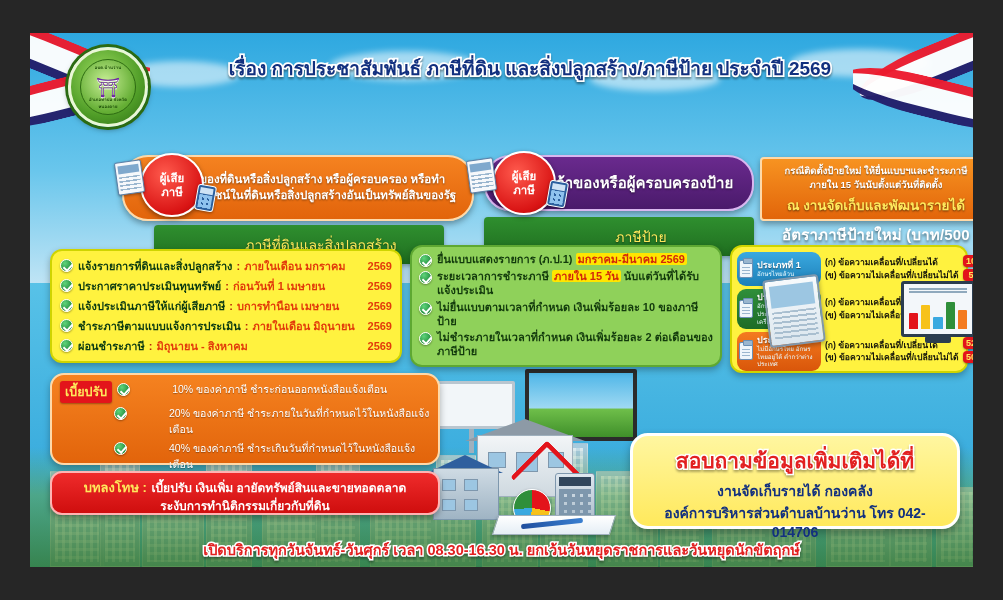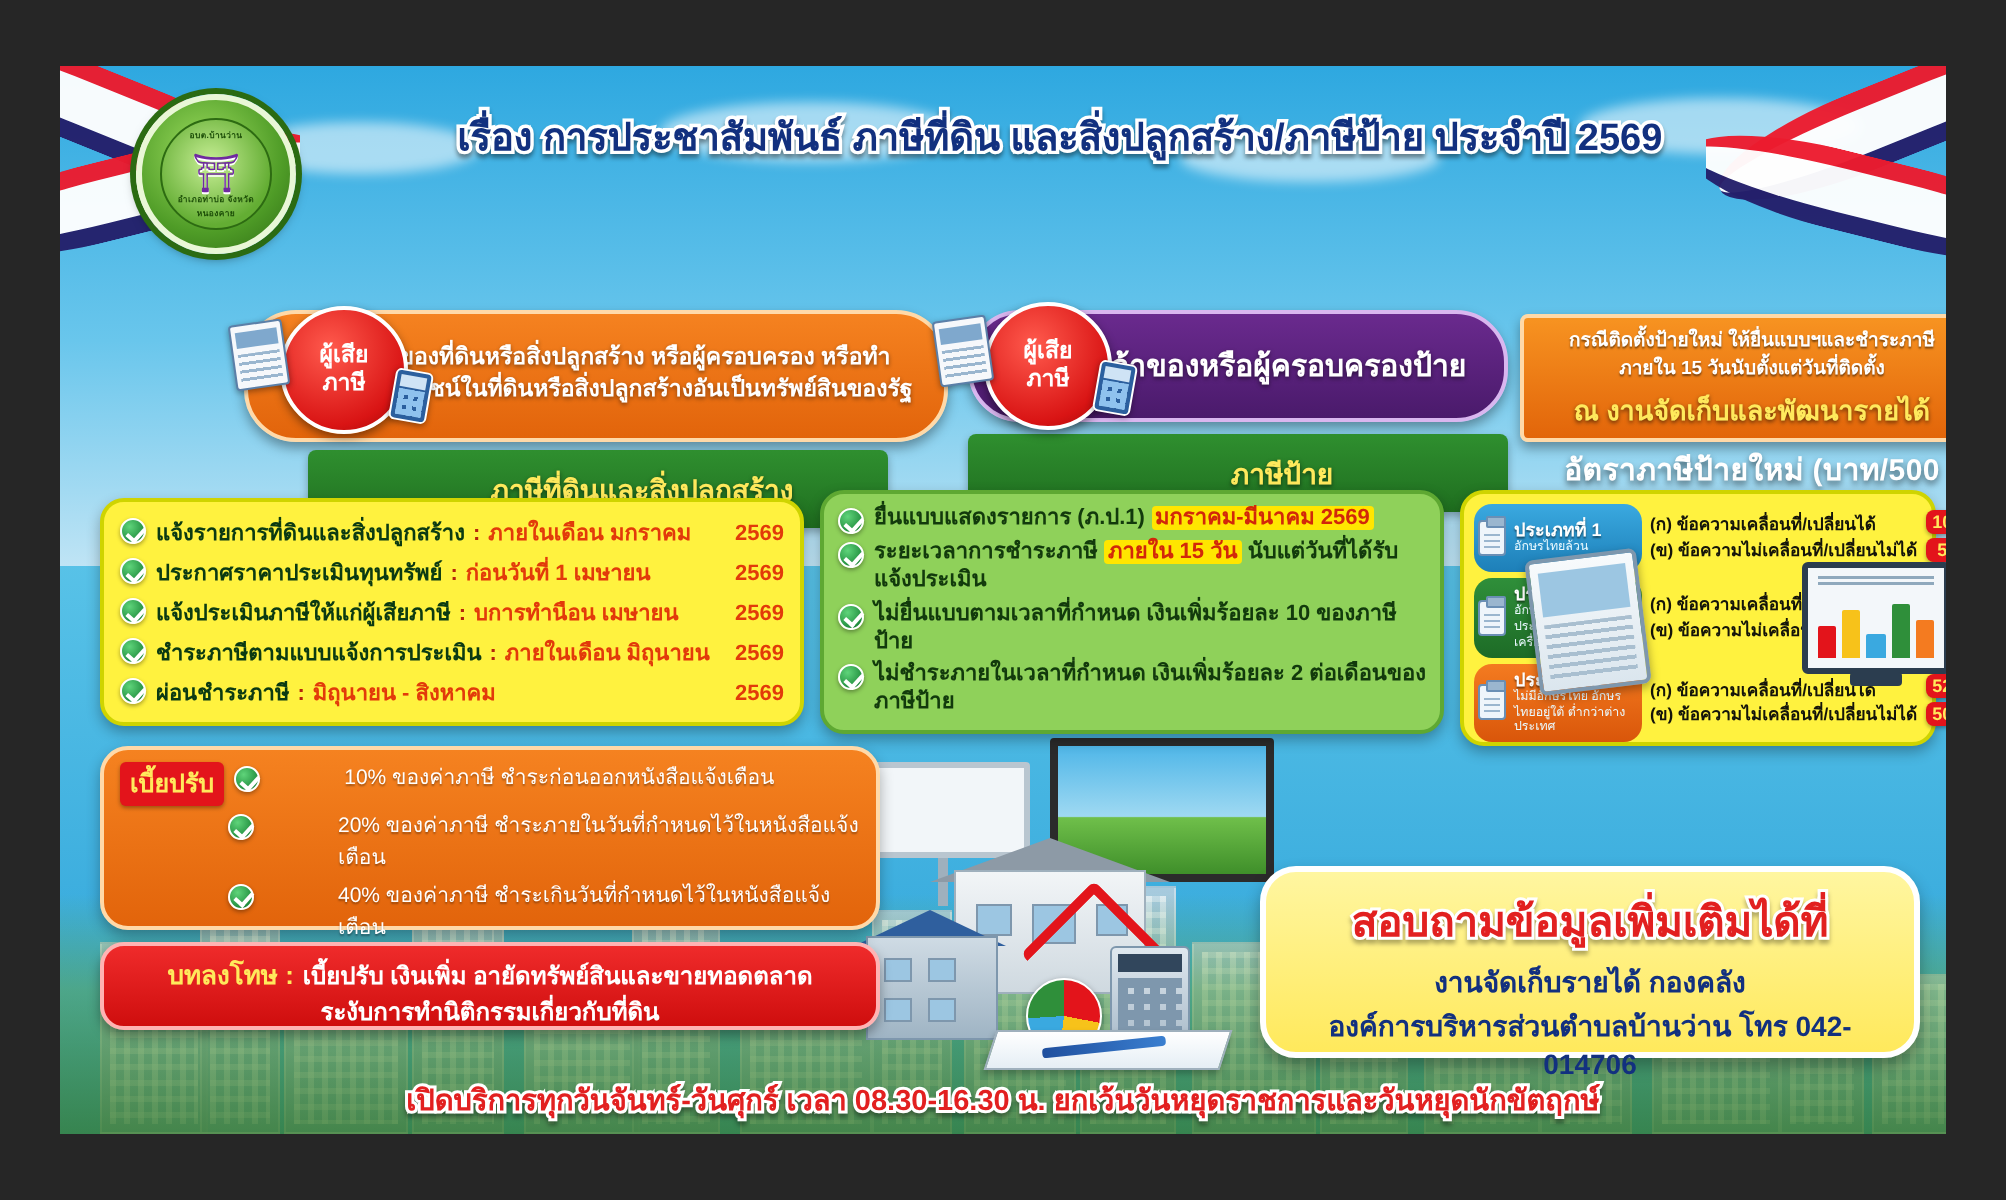--- a/index.html
+++ b/index.html
@@ -131,21 +131,21 @@
   .pill-purple{
     left:430px; top:4px; width:270px; height:56px; padding:4px 12px 4px 58px;
     background: linear-gradient(180deg,#6a2a8e,#4a1a6b);
     border:2px solid #d9b6ef; align-items:center; justify-content:center;
   }
   .pill-orange .txt{ font-size:11.5px; font-weight:bold; line-height:1.35; text-shadow:0 1px 2px rgba(0,0,0,.45); }
   .pill-purple .txt{ font-size:15px; font-weight:bold; text-shadow:0 1px 2px rgba(0,0,0,.5); }
   .greenbar{
     position:absolute; height:39px; border-radius:4px;
     background: linear-gradient(180deg,#2f8f2f,#1f6e1f);
-    color:#ffe95c; font-weight:bold; font-size:14px;
+    color:#ffe95c; font-weight:normal; font-size:14px;
     display:flex; align-items:center; justify-content:center;
     text-shadow:0 1px 2px rgba(0,0,0,.55); box-shadow:0 2px 4px rgba(0,0,0,.3);padding-left:44px;
   }
   .greenbar-land{ left:100px; top:74px; width:290px; }
   .greenbar-sign{ left:430px; top:66px; width:270px; }
   
   .notice{
     position:absolute; left:706px; top:6px; width:232px; height:64px;
     border-radius:4px; border:2px solid #ffd9a8;
     background: linear-gradient(180deg,#f79321,#e2650a);

